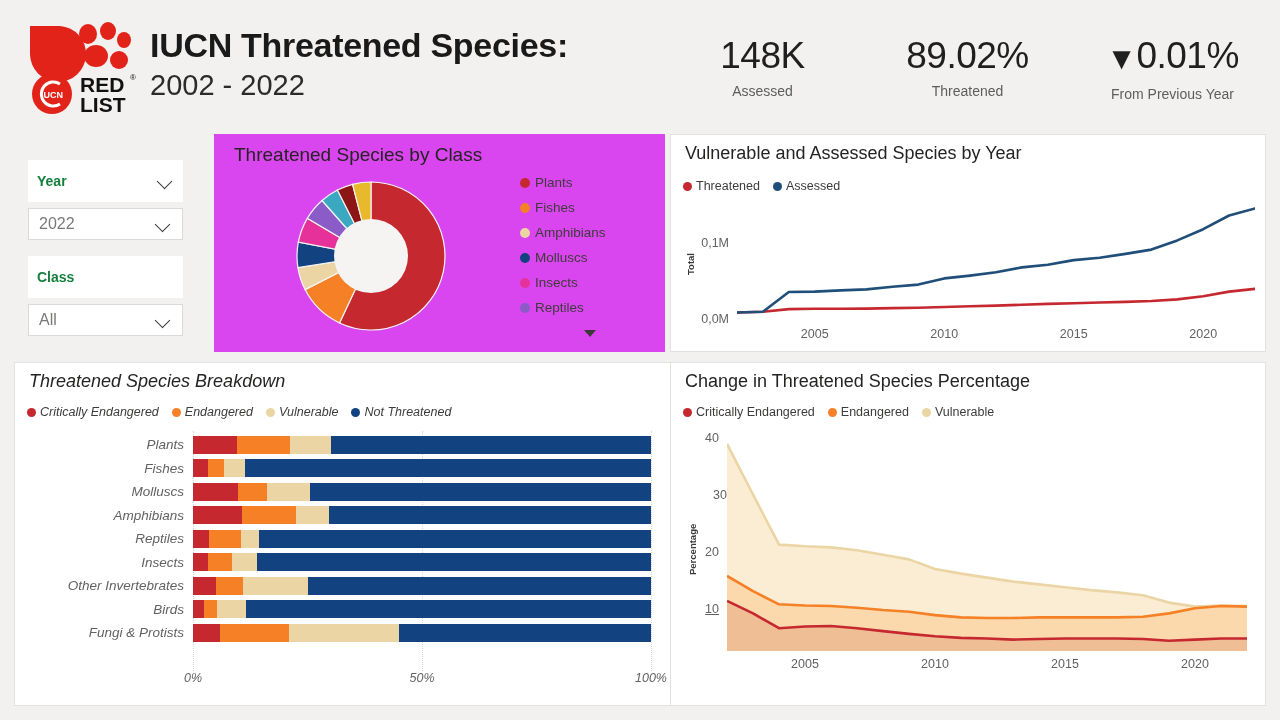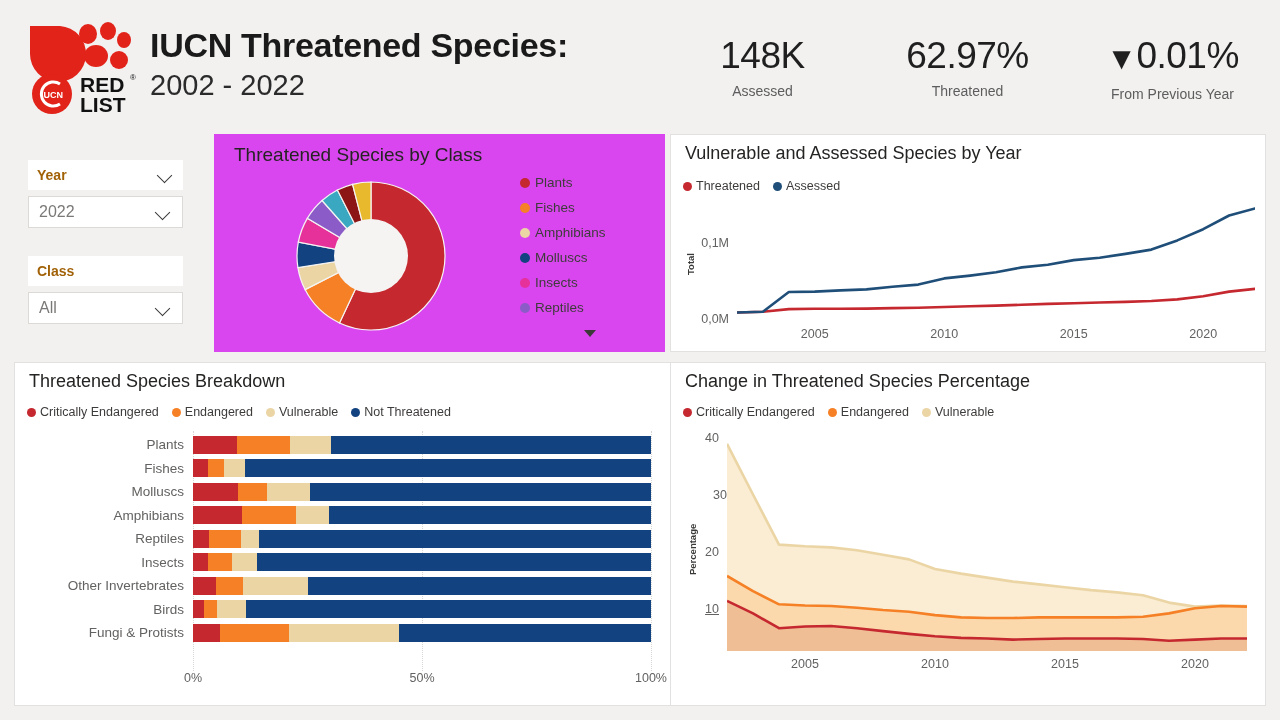--- a/index.html
+++ b/index.html
@@ -34,28 +34,28 @@
 
   
   .panel { position: absolute; background: #ffffff; border: 1px solid #e3e1e0; }
   .panel-title {
     position: absolute; left: 14px; top: 8px;
     font-size: 18px; color: #252423; font-weight: 400; white-space: nowrap;
   }
   .p-slicers { left: 14px;  top: 134px; width: 200px; height: 218px; background: #f2f1f0; border: none; }
   .p-donut   { left: 214px; top: 134px; width: 451px; height: 218px; background: #d946ef; border: none; }
   .p-line    { left: 670px; top: 134px; width: 596px; height: 218px; }
-  .p-bars    { left: 14px;  top: 362px; width: 779px; height: 344px; }
+  .p-bars    { left: 14px;  top: 362px; width: 779px; height: 344px; font-style: italic; }
   .p-area    { left: 670px; top: 362px; width: 596px; height: 344px; }
 
   
   .slicer { position: absolute; left: 14px; width: 155px; }
   .slicer-head {
-    height: 30px; background: #ffffff; display: flex; align-items: center;
-    padding: 0 8px; font-size: 14px; font-weight: bold; color: #a16207;
+    height: 42px; background: #ffffff; display: flex; align-items: center;
+    padding: 0 8px; font-size: 14px; font-weight: bold; color: #15803d;
     border: 1px solid #ffffff;
   }
   .slicer-head .chev { margin-left: auto; }
   .slicer-box {
     margin-top: 6px; height: 32px; background: #ffffff; border: 1px solid #ddd9d6;
     display: flex; align-items: center; padding: 0 10px; font-size: 16px; color: #7b7977;
   }
   .slicer-box .chev { margin-left: auto; }
   .chev { width: 17px; height: 10px; display: inline-block; position: relative; }
   .chev::before {
@@ -141,21 +141,21 @@
       <div class="hd-title-1">IUCN Threatened Species:</div>
       <div class="hd-title-2">2002 - 2022</div>
     </div>
 
     <div class="kpis">
       <div class="kpi">
         <div class="kpi-val">148K</div>
         <div class="kpi-lbl">Assessed</div>
       </div>
       <div class="kpi">
-        <div class="kpi-val">62.97%</div>
+        <div class="kpi-val">89.02%</div>
         <div class="kpi-lbl">Threatened</div>
       </div>
       <div class="kpi">
         <div class="kpi-val">
           <span class="tri-down">▼</span><span>0.01%</span>
         </div>
         <div class="kpi-lbl">From Previous Year</div>
       </div>
     </div>
   </div>

